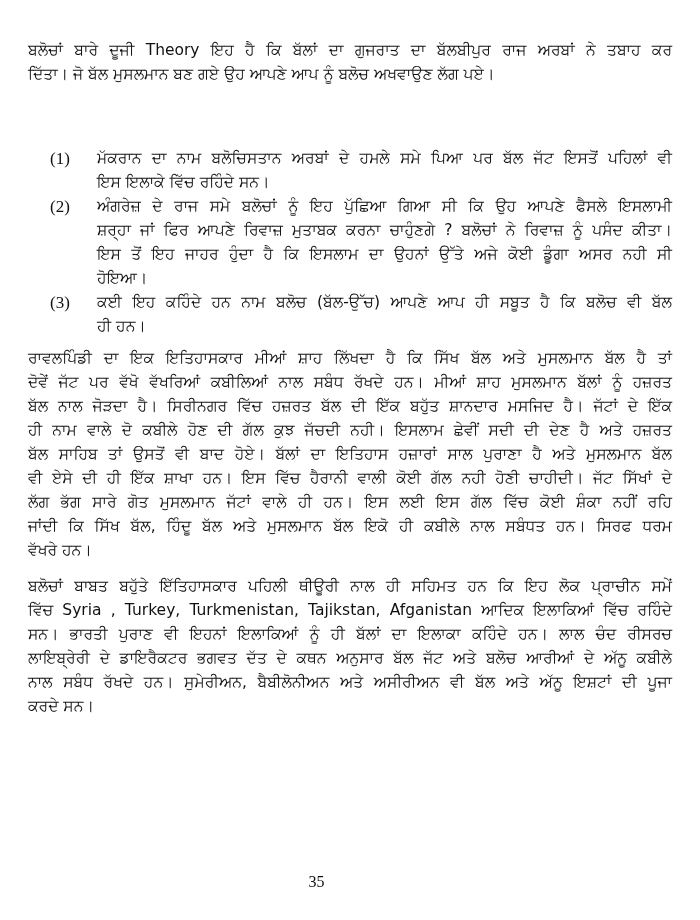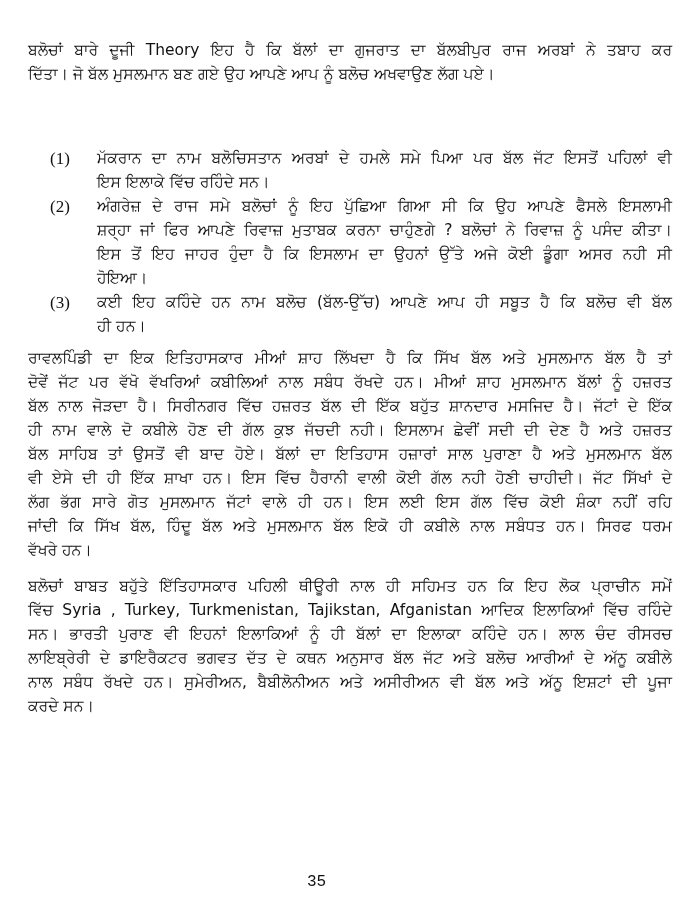--- a/index.html
+++ b/index.html
@@ -5,21 +5,21 @@
   html, body { margin:0; padding:0; background:#ffffff; }
   body { width:700px; height:920px; position:relative; overflow:hidden;
          font-family:"DejaVu Sans", sans-serif; color:#111; }
   .page { position:absolute; left:0; top:0; width:700px; height:920px;padding-left:8px; }
   .line { position:absolute; left:28px; width:644px; font-size:15.5px; line-height:24px;
           white-space:nowrap; text-align:justify; text-align-last:justify; }
   .line.last { text-align-last:left; }
   .num { position:absolute; left:50px; font-family:"Liberation Serif", serif; font-size:17px; line-height:24px; }
   .item-line { left:97px; width:575px; }
   .footer { position:absolute; top:873px; left:0; width:633px; text-align:center;
-            font-family:Liberation Mono, monospace; font-size:16px; }
+            font-family:Liberation Serif, serif; font-size:16px; }
 </style>
 </head>
 <body>
 
 <div class="page">
 
   <div>
     <div class="line" style="top:38px">ਬਲੋਚਾਂ ਬਾਰੇ ਦੂਜੀ Theory ਇਹ ਹੈ ਕਿ ਬੱਲਾਂ ਦਾ ਗੁਜਰਾਤ ਦਾ ਬੱਲਬੀਪੁਰ ਰਾਜ ਅਰਬਾਂ ਨੇ ਤਬਾਹ ਕਰ</div>
     <div class="line last" style="top:62px">ਦਿੱਤਾ। ਜੋ ਬੱਲ ਮੁਸਲਮਾਨ ਬਣ ਗਏ ਉਹ ਆਪਣੇ ਆਪ ਨੂੰ ਬਲੋਚ ਅਖਵਾਉਣ ਲੱਗ ਪਏ।</div>
   </div>

